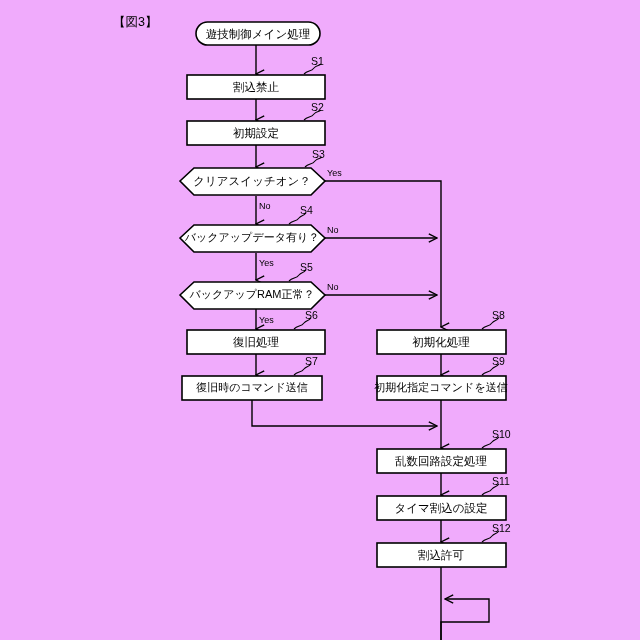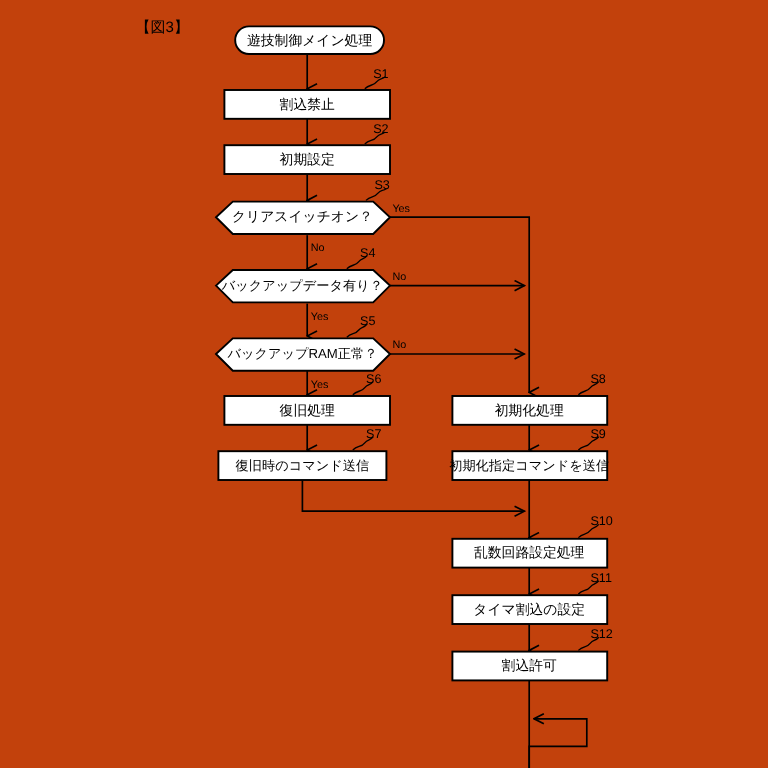--- a/index.html
+++ b/index.html
@@ -10,21 +10,21 @@
   body {
     width: 640px;
     height: 640px;
     font-family: "Liberation Sans", "DejaVu Sans", sans-serif;
     overflow: hidden;
   }
   #figure-root {
     position: relative;
     width: 640px;
     height: 640px;
-    background: #c2410c;
+    background: #f0abfc;
   }
   svg#flowchart {
     position: absolute;
     left: 0;
     top: 0;
     width: 640px;
     height: 640px;
     display: block;
   }
   .node-shape {

